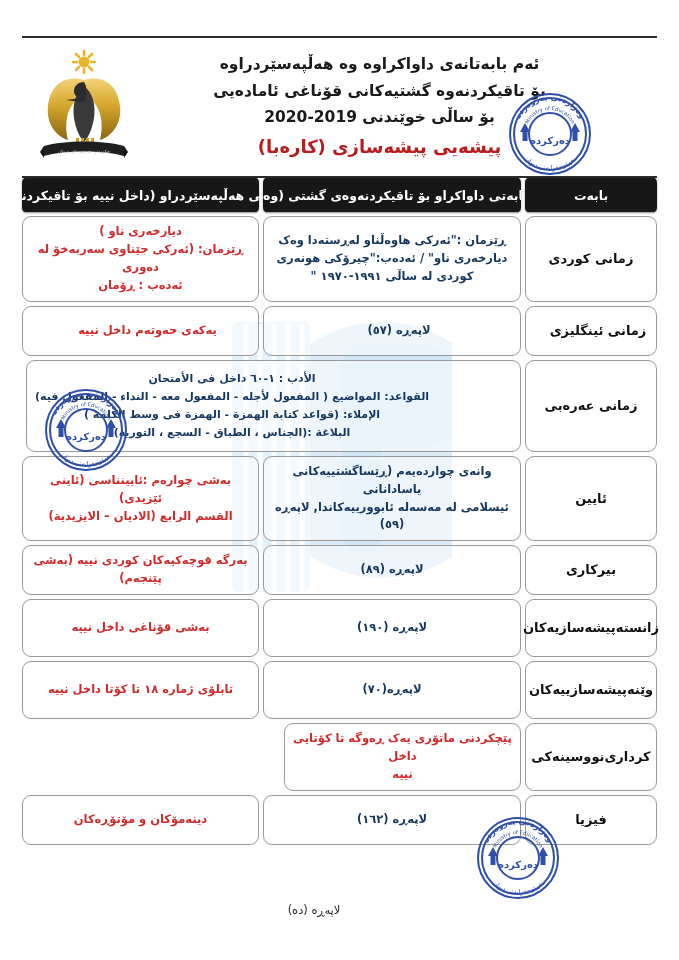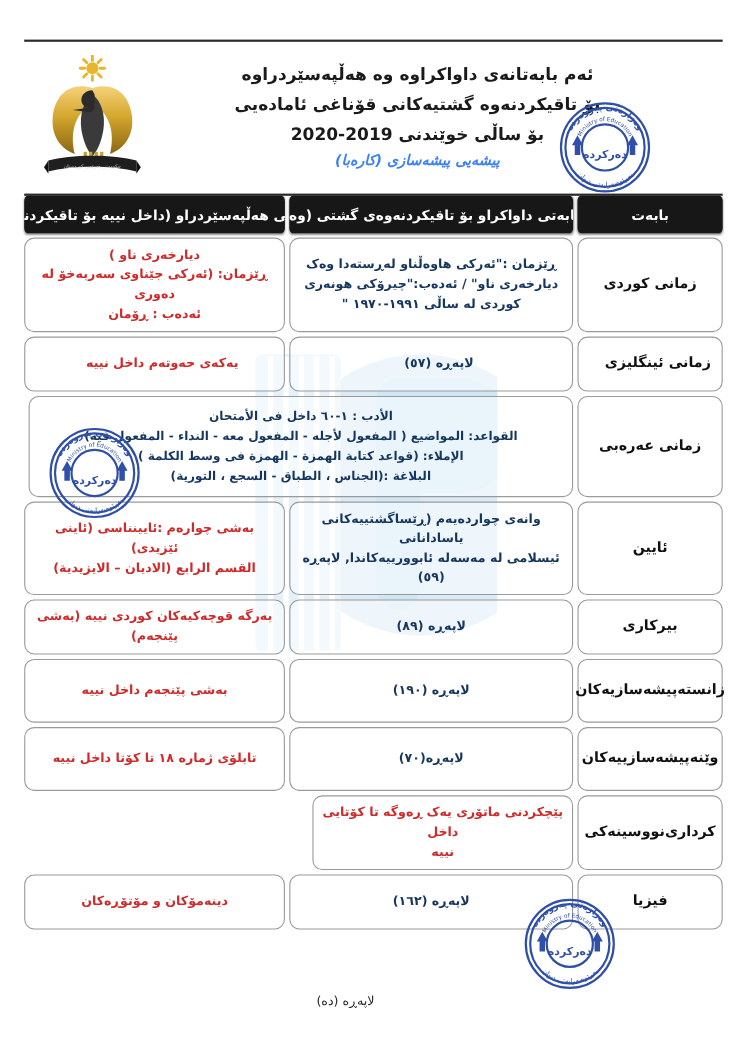--- a/index.html
+++ b/index.html
@@ -67,25 +67,24 @@
 
   .header-text .hline {
     font-size: 15.5px;
     line-height: 1.72;
     color: #1a1a1a;
     font-weight: 700;
     letter-spacing: 0.1px;
   }
 
   .header-text .hline.subject {
-    color: #3b82f6;
-    font-size: 13px;
+    color: #b91c1c;
+    font-size: 18px;
     font-weight: 700;
     padding-top: 1px;
-    font-style: italic;
   }
 
   .header-text .hline.year {
     direction: rtl;
     unicode-bidi: isolate;
   }
 
   
   .stamp {
     position: absolute;
@@ -193,20 +192,21 @@
   .r-religion .cell { min-height: 76px; }
   .r-math .cell     { min-height: 50px; }
   .r-science .cell  { min-height: 58px; }
   .r-art .cell      { min-height: 58px; }
   .r-writing .cell  { min-height: 62px; }
   .r-physics .cell  { min-height: 50px; }
 
   .arabic-wide {
     flex: 0 0 495px;
     width: 495px;
+    justify-content: flex-end;
   }
 
   
   .footer {
     position: absolute;
     left: 0;
     top: 903px;
     width: 628px;
     text-align: center;
     font-size: 11.5px;
@@ -477,21 +477,21 @@
             <span class="ln">زانستە</span>
             <span class="ln">پیشەسازیەکان</span>
           </div>
           <div class="cell included col-incl">
             <div>
               <span class="ln">لاپەڕە (١٩٠)</span>
             </div>
           </div>
           <div class="cell excluded col-excl">
             <div>
-              <span class="ln">بەشی پێنجەم داخل نییە</span>
+              <span class="ln">بەشی قۆناغی داخل نییە</span>
             </div>
           </div>
         </div>
         <div class="trow r-art">
           <div class="cell subject col-subject">
             <span class="ln">وێنە</span>
             <span class="ln">پیشەسازییەکان</span>
           </div>
           <div class="cell included col-incl">
             <div>

